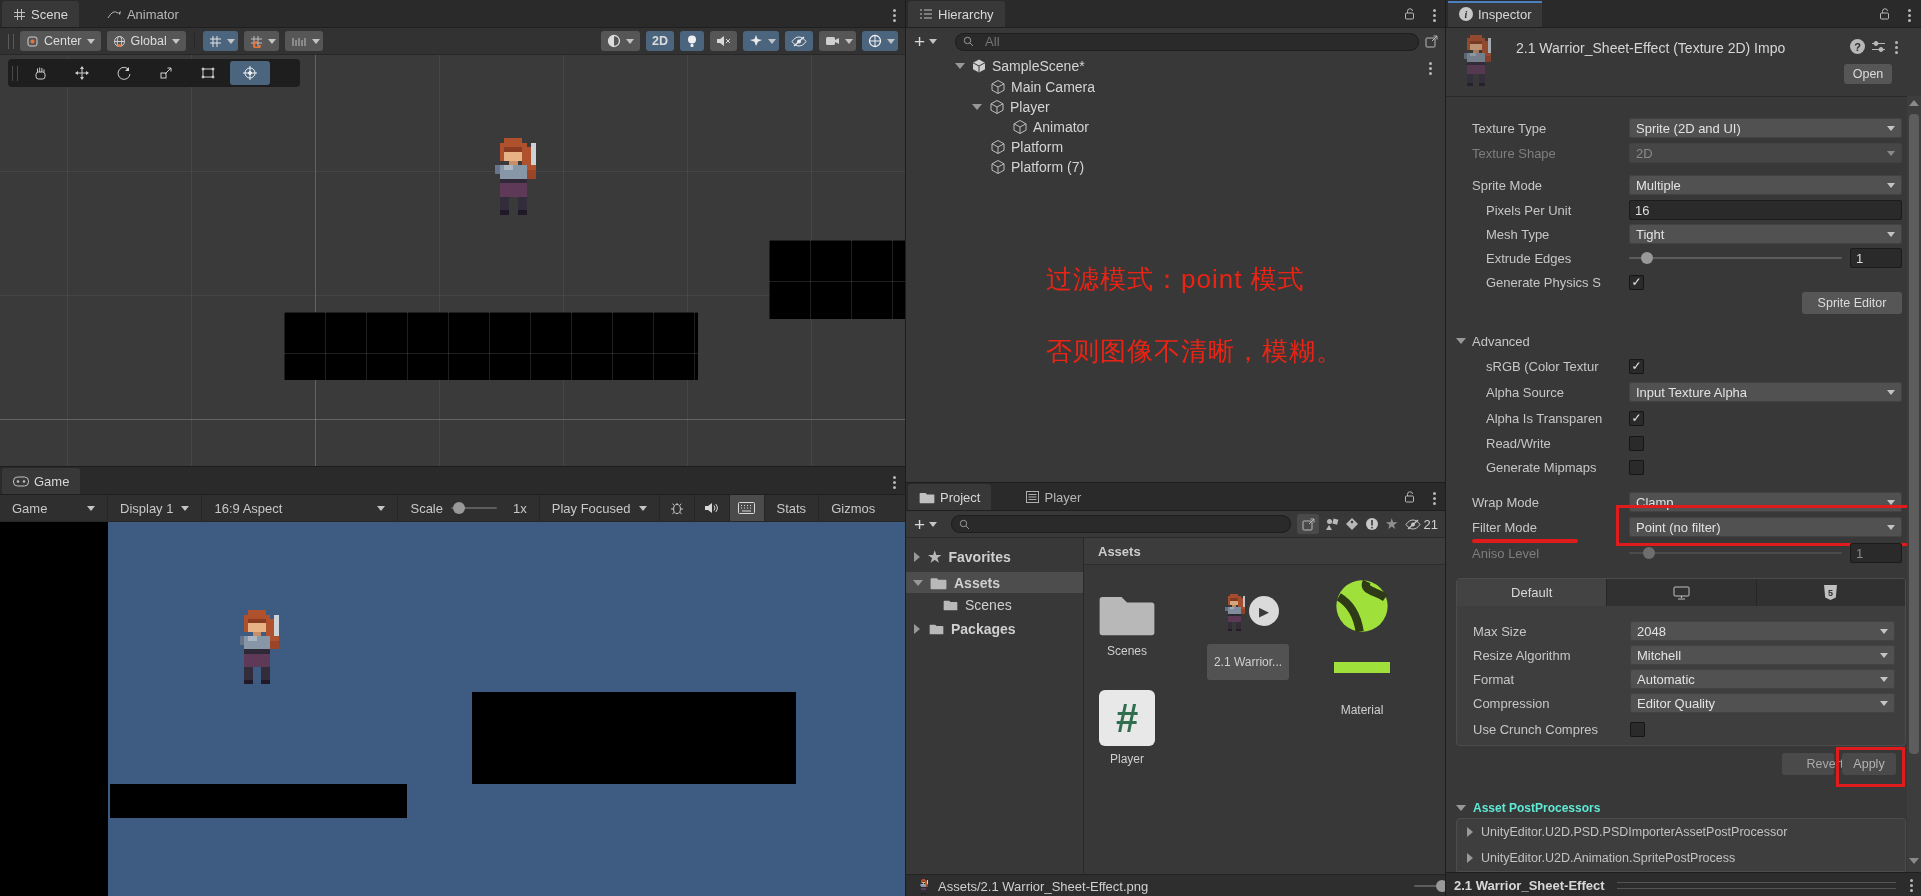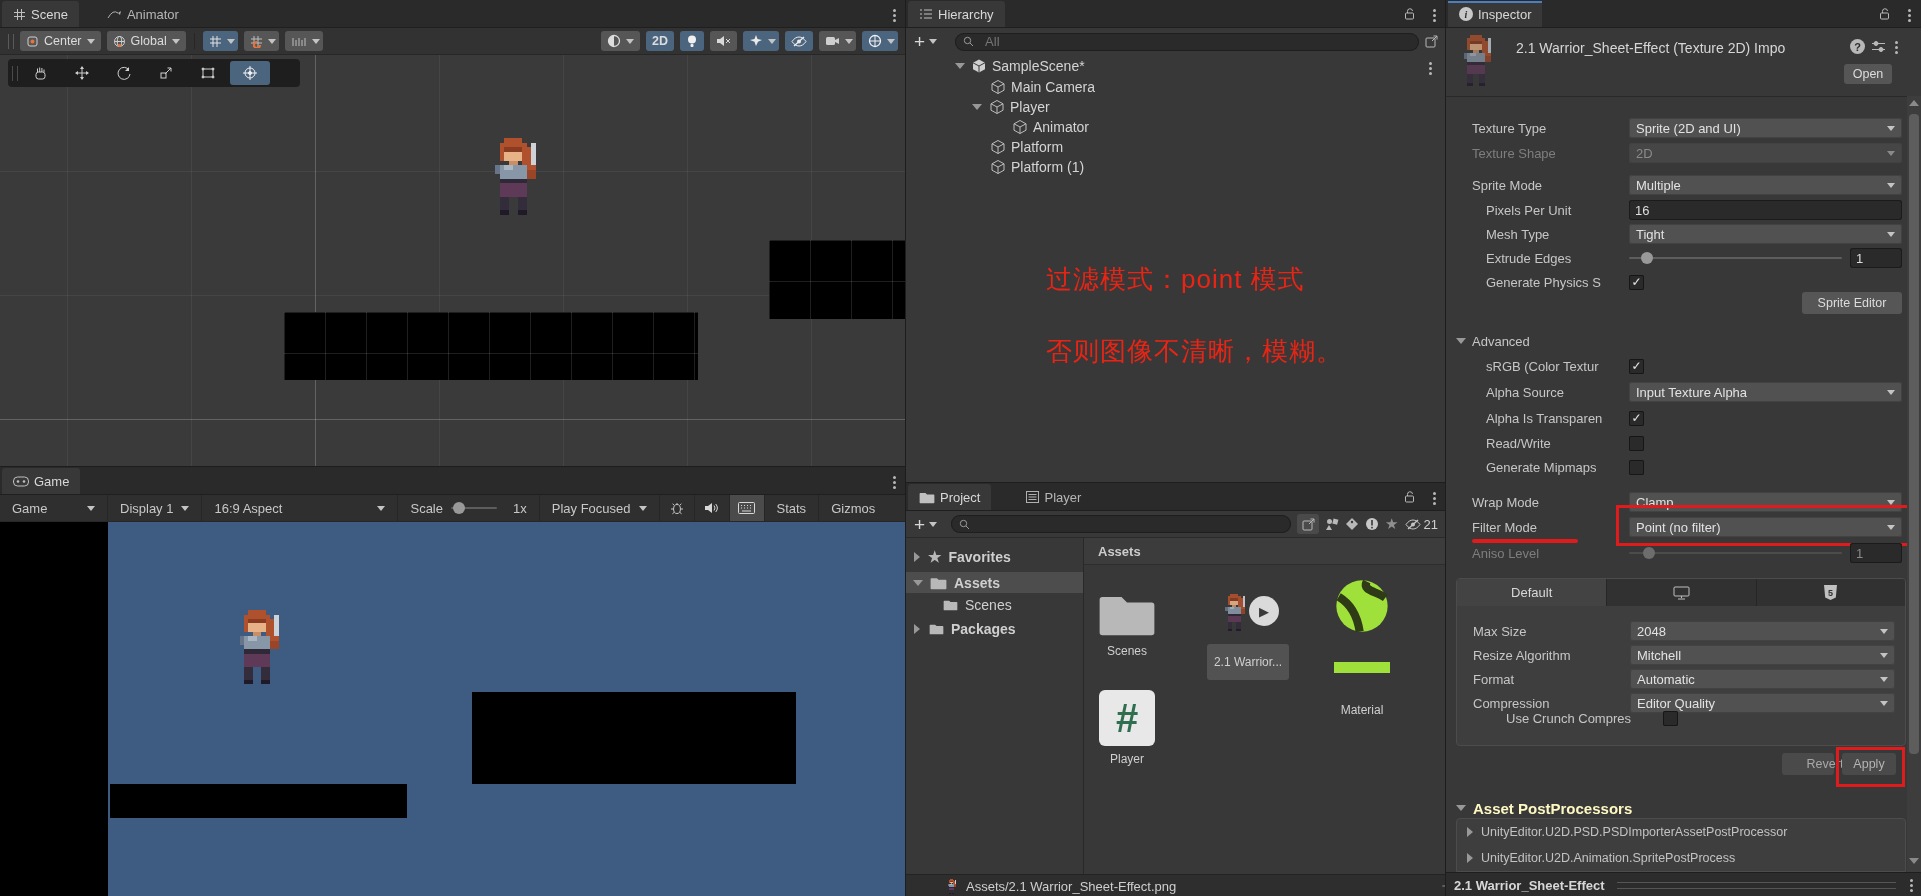--- a/index.html
+++ b/index.html
@@ -473,21 +473,21 @@
   <div class="hrow" style="top:137px;">
     <svg class="icon" width="16" height="16" viewBox="0 0 16 16" style="margin-left:84px;">
           <use href="#cube"></use>
         </svg>
     <span style="margin-left:5px;">Platform</span>
   </div>
   <div class="hrow" style="top:157px;">
     <svg class="icon" width="16" height="16" viewBox="0 0 16 16" style="margin-left:84px;">
           <use href="#cube"></use>
         </svg>
-    <span style="margin-left:5px;">Platform (1)</span>
+    <span style="margin-left:5px;">Platform (7)</span>
   </div>
 
   <div class="annot" style="left:140px;top:262px;">过滤模式：point 模式</div>
   <div class="annot" style="left:140px;top:334px;">否则图像不清晰，模糊。</div>
 </div>
 
 <div class="panel" style="left:906px;top:483px;width:540px;height:413px;">
   <div class="tabbar">
     <div class="tab active">
       <svg class="icon" width="16" height="14" viewBox="0 0 20 19" fill="#c0c0c0">
@@ -623,21 +623,21 @@
           </svg>
       <span style="width:56px;height:11px;background:#9fe03a;margin-top:4px;"></span>
       <span class="alabel">Material</span>
     </div>
     <div class="asset" style="left:-17px;top:152px;">
       <span style="width:56px;height:56px;background:#e8e8e8;border-radius:6px;display:flex;align-items:center;justify-content:center;color:#2f6f4f;font-size:40px;font-weight:bold;">#</span>
       <span class="alabel">Player</span>
     </div>
   </div>
 
-  <div class="abs" style="left:0;top:391px;width:588px;height:22px;background:#2e2e2e;border-top:1px solid #232323;display:flex;align-items:center;padding-left:28px;">
+  <div class="abs" style="left:0;top:391px;width:588px;height:22px;background:#2e2e2e;border-top:1px solid #232323;display:flex;align-items:center;">
     <svg style="margin-left:12px;" width="11" height="15" viewBox="0 0 12 17" shape-rendering="crispEdges">
           <use href="#warrior"></use>
         </svg>
     <span style="margin-left:9px;font-size:13px;color:#cfcfcf;">Assets/2.1 Warrior_Sheet-Effect.png</span>
     <span class="slider" style="position:absolute;right:14px;width:58px;flex:none;">
           <span class="knob" style="left:22px;"></span>
         </span>
   </div>
 </div>
 
@@ -855,35 +855,35 @@
     </div>
     <div class="irow" style="left:16px;right:10px;top:113px;">
       <span class="lbl">Compression</span>
       <span class="ctrl">
             <span class="dd">
               <span>Editor Quality</span>
               <span class="caret"></span>
             </span>
           </span>
     </div>
-    <div class="irow" style="left:16px;right:10px;top:128px;margin-left:33px;">
+    <div class="irow" style="left:16px;right:10px;top:139px;">
       <span class="lbl">Use Crunch Compres</span>
       <span class="ctrl">
             <span class="cb"></span>
           </span>
     </div>
   </div>
 
   <span class="btn" style="position:absolute;left:336px;top:753px;width:52px;height:22px;justify-content:center;background:#4a4a4a;color:#a8a8a8;padding-left:40px;">Revert</span>
   <span class="btn" style="position:absolute;left:396px;top:753px;width:54px;height:22px;justify-content:center;background:#4a4a4a;color:#b4b4b4;">Apply</span>
   <div class="redbox" style="left:390px;top:747px;width:63px;height:34px;"></div>
 
   <div class="irow" style="top:797px;left:10px;">
     <span class="tri-d" style="margin-right:7px;"></span>
-    <span style="font-size:15px;font-weight:bold;color:#fef9c3;">Asset PostProcessors</span>
+    <span style="font-size:12px;font-weight:bold;color:#5eead4;">Asset PostProcessors</span>
   </div>
   <div class="abs" style="left:10px;top:818px;width:450px;height:54px;background:#3e3e3e;border:1px solid #4c4c4c;border-radius:4px 4px 0 0;box-sizing:border-box;overflow:hidden;">
     <div class="ppitem">
       <span class="tri-r"></span>
       <span>UnityEditor.U2D.PSD.PSDImporterAssetPostProcessor</span>
     </div>
     <div class="ppitem">
       <span class="tri-r"></span>
       <span>UnityEditor.U2D.Animation.SpritePostProcess</span>
     </div>

